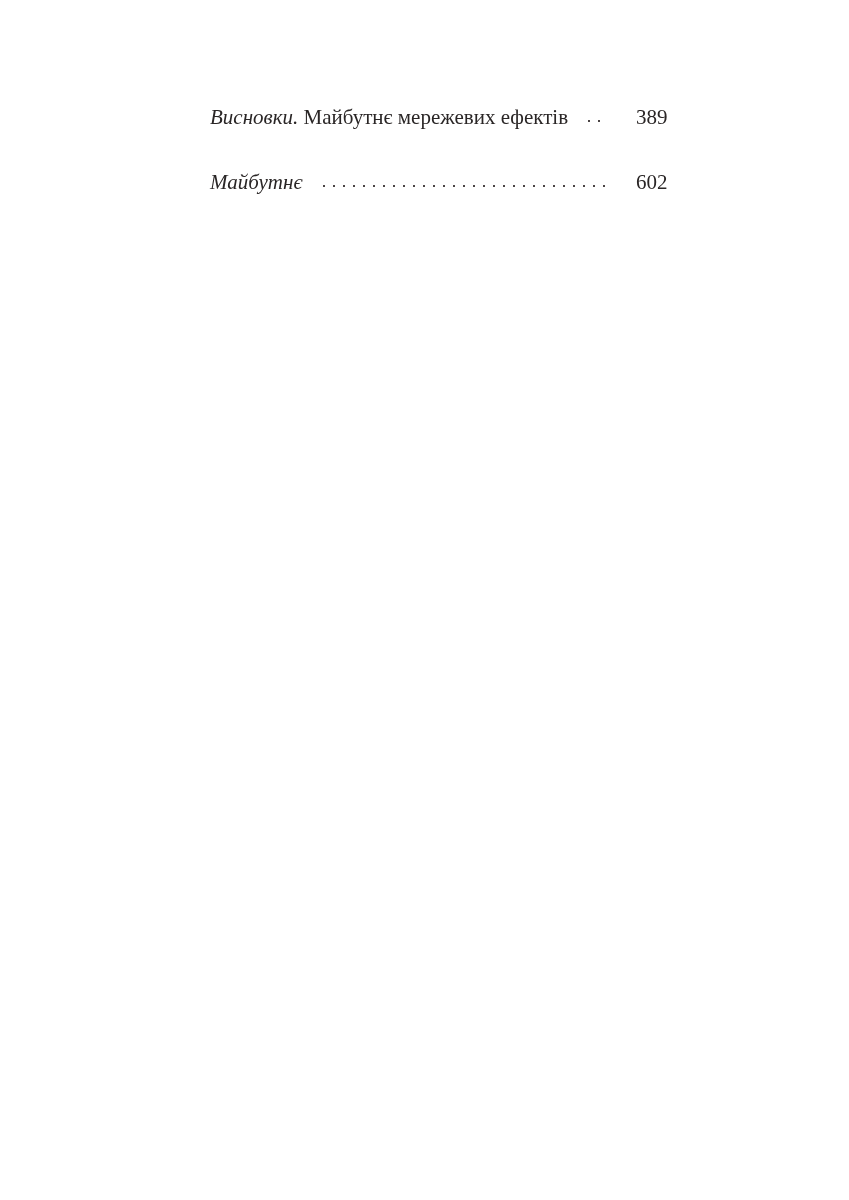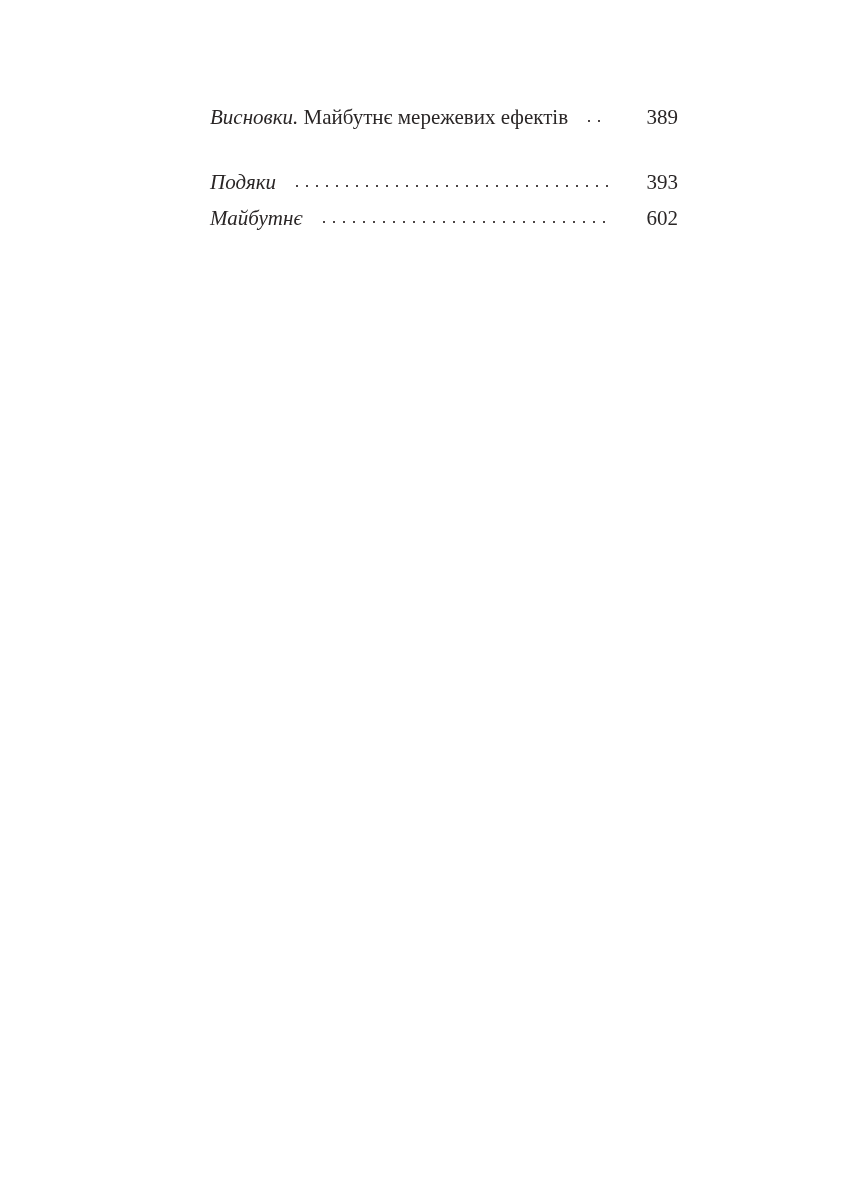--- a/index.html
+++ b/index.html
@@ -48,41 +48,35 @@
     height: 6px;
     margin: 0 28px 0 16px;
     background-image: radial-gradient(circle, #4b4545 1.1px, rgba(0,0,0,0) 1.5px);
     background-size: 10px 6px;
     background-repeat: repeat-x;
     background-position: 0 50%;
   }
   .pagenum {
     flex: 0 0 auto;
     width: 42px;
-    text-align: right;
     font-size: 21px;
   }
 </style>
 </head>
 <body>
 
 <div class="page">
   <div class="toc">
 
     <div class="toc-row first">
       <span class="toc-title"><span class="italic">Висновки.</span><span class="roman"> Майбутнє мережевих ефектів</span></span>
       <span class="leader"></span>
       <span class="pagenum">389</span>
     </div>
 
-    <div class="toc-row">
-      <span class="toc-title"><span class="italic">Подяки</span><span class="roman"></span></span>
-      <span class="leader"></span>
-      <span class="pagenum">393</span>
-    </div>
 
 
     <div class="toc-row">
       <span class="toc-title"><span class="italic">Майбутнє</span><span class="roman"></span></span>
       <span class="leader"></span>
       <span class="pagenum">602</span>
     </div>
 
   </div>
 </div>

